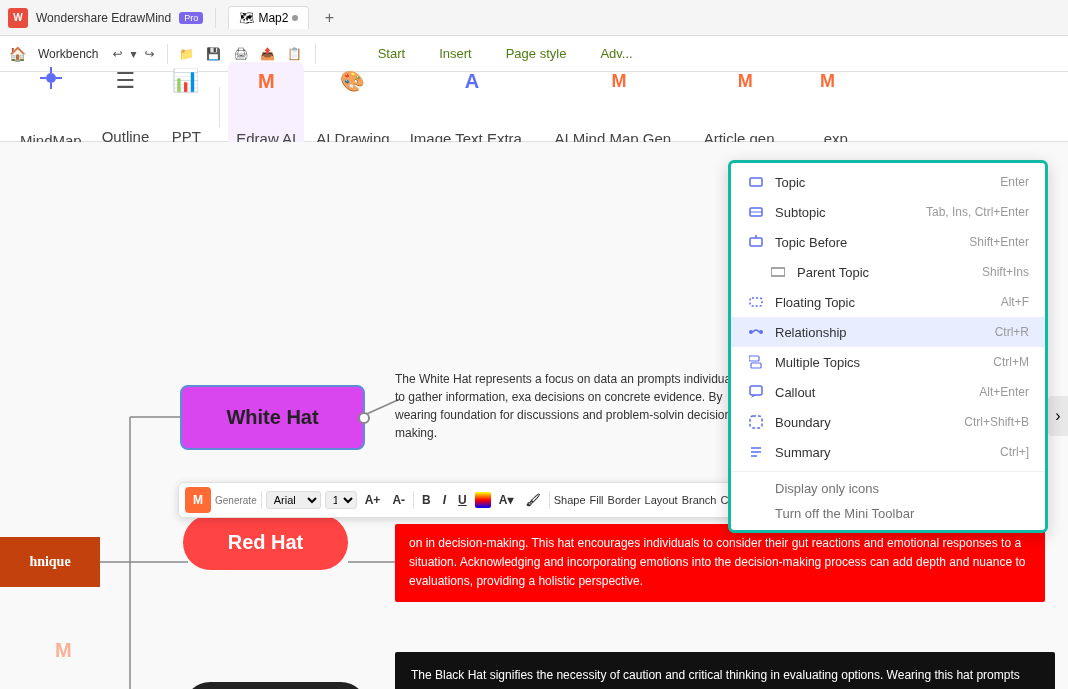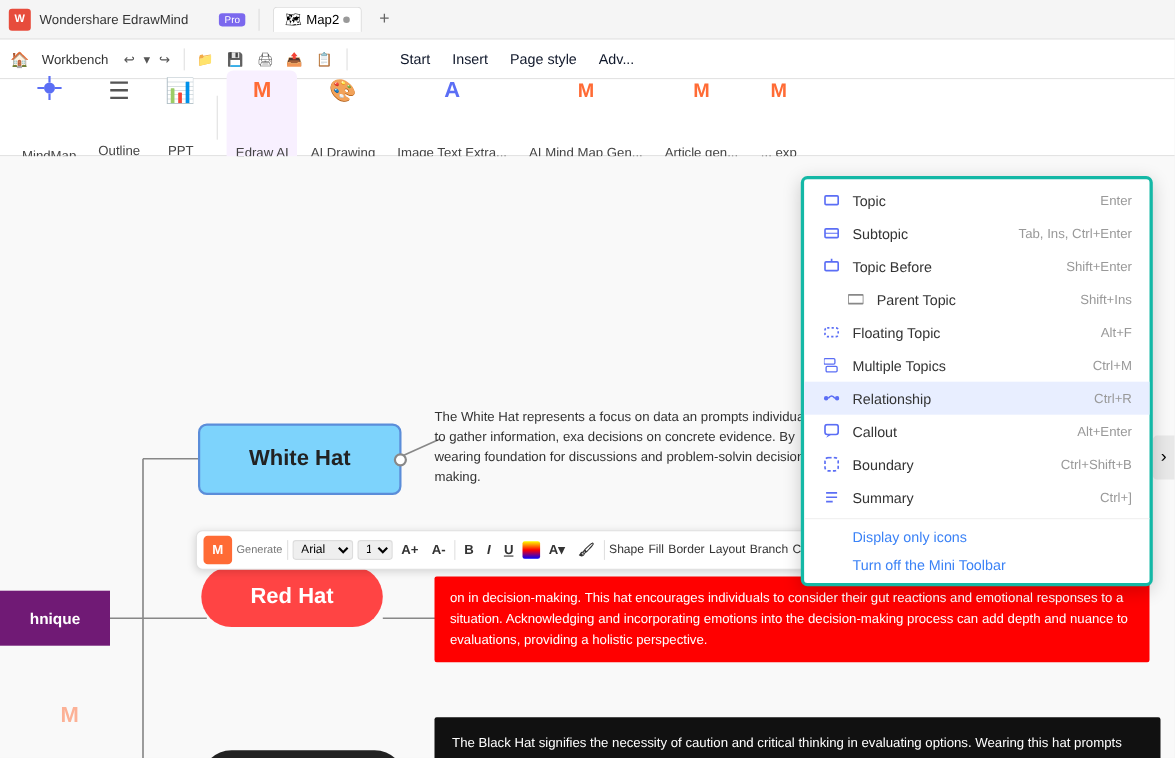--- a/index.html
+++ b/index.html
@@ -28,21 +28,20 @@
     }
     .app-name {
       font-size: 12px; color: #333; font-weight: 500;
     }
     .pro-badge {
       background: #7b68ee;
       color: white;
       font-size: 9px;
       padding: 1px 5px;
       border-radius: 3px;
-      margin-left: 20px;
     }
     .tab-separator { width: 1px; height: 20px; background: #ddd; margin: 0 4px; }
     .tab-item {
       display: flex; align-items: center; gap: 4px;
       padding: 4px 10px;
       background: white;
       border-radius: 4px 4px 0 0;
       font-size: 12px;
       border: 1px solid #ddd;
       border-bottom: none;
@@ -66,38 +65,38 @@
       font-size: 12px;
       color: #333;
       cursor: pointer;
       border-radius: 3px;
       display: flex; align-items: center; gap: 2px;
     }
     .undo-redo { display: flex; align-items: center; }
     .nav-btn { padding: 3px 4px; cursor: pointer; color: #555; font-size: 12px; }
     .toolbar-sep { width: 1px; height: 20px; background: #e0e0e0; margin: 0 4px; }
     .top-tabs { display: flex; gap: 20px; margin-left: 40px; }
-    .top-tab { font-size: 13px; color: #0f172a; cursor: pointer; padding: 2px 0; }
+    .top-tab { font-size: 13px; color: #4d7c0f; cursor: pointer; padding: 2px 0; margin-left: 14px; }
 
     
     .toolbar {
       height: 70px;
       background: white;
       display: flex;
       align-items: center;
       padding: 0 12px;
       border-bottom: 1px solid #e0e0e0;
       gap: 4px;
     }
     .tool-item {
       display: flex; flex-direction: column; align-items: center;
       gap: 2px; padding: 4px 8px; cursor: pointer; border-radius: 4px; min-width: 50px;
     }
     .tool-icon { font-size: 22px; color: #555; }
-    .tool-label { font-size: 12px; color: #444; white-space: nowrap; margin-top: 32px; }
+    .tool-label { font-size: 15px; color: #444; white-space: nowrap; margin-top: 32px; }
     .tool-sep { width: 1px; height: 40px; background: #e0e0e0; margin: 0 4px; }
     .tool-item-ai { background: #f8f0ff; border-radius: 6px; }
     .tool-icon-img { width: 30px; height: 30px; display: flex; align-items: center; justify-content: center; font-size: 18px; }
 
     
     .main-area {
       display: flex;
       height: calc(689px - 36px - 36px - 70px);
       position: relative;
       background: #f9f9f9;
@@ -127,21 +126,21 @@
 
     
     .node-white-hat {
       position: absolute;
       left: 180px;
       top: 243px;
       width: 185px;
       height: 65px;
       border: 2px solid #5b8dd9;
       border-radius: 8px;
-      background: #7dd3fc;
+      background: #d946ef;
       display: flex; align-items: center; justify-content: center;
       font-size: 20px; font-weight: bold; color: #222;
     }
     .node-red-hat {
       position: absolute;
       left: 183px;
       top: 373px;
       width: 165px;
       height: 55px;
       background: #ff4444;
@@ -159,23 +158,23 @@
       border-radius: 30px;
       display: flex; align-items: center; justify-content: center;
       font-size: 20px; font-weight: bold; color: white;
     }
     .node-left {
       position: absolute;
       left: 0px;
       top: 395px;
       width: 100px;
       height: 50px;
-      background: #701a75;
-      display: flex; align-items: center; justify-content: center;
-      font-size: 14px; font-weight: bold; color: white;
+      background: #c2410c;
+      display: flex; align-items: center; justify-content: center;
+      font-size: 14px; font-weight: bold; color: white; font-family: Liberation Serif, serif;
     }
 
     
     .connector-dot {
       position: absolute;
       width: 12px; height: 12px;
       border: 2px solid #888;
       border-radius: 50%;
       background: white;
     }
@@ -300,21 +299,21 @@
       height: 1px;
       background: #f0f0f0;
       margin: 4px 0;
     }
     .menu-text-only {
       display: flex;
       align-items: center;
       padding: 5px 16px 5px 44px;
       cursor: pointer;
       font-size: 13px;
-      color: #3b82f6;
+      color: #737373;
     }
 
     
     .watermark {
       position: absolute;
       left: 55px;
       bottom: 20px;
       width: 30px; height: 30px;
       opacity: 0.5;
     }
@@ -554,46 +553,46 @@
       <div class="menu-item">
         <div class="menu-item-icon">
           <svg width="14" height="14" viewBox="0 0 14 14">
               <rect x="1" y="3" width="12" height="8" rx="2" fill="none" stroke="#5b6ef5" stroke-width="1.5" stroke-dasharray="2,2"></rect>
             </svg>
         </div>
         <span class="menu-item-text">Floating Topic</span>
         <span class="menu-item-shortcut">Alt+F</span>
       </div>
 
-      <div class="menu-item">
-        <div class="menu-item-icon">
-          <svg width="14" height="14" viewBox="0 0 14 14">
-              <rect x="0" y="1" width="10" height="5" rx="1" fill="none" stroke="#5b6ef5" stroke-width="1.2"></rect>
-              <rect x="2" y="8" width="10" height="5" rx="1" fill="none" stroke="#5b6ef5" stroke-width="1.2"></rect>
-            </svg>
-        </div>
-        <span class="menu-item-text">Multiple Topics</span>
-        <span class="menu-item-shortcut">Ctrl+M</span>
-      </div>
-
       <div class="menu-item active">
         <div class="menu-item-icon">
           <svg width="14" height="14" viewBox="0 0 14 14">
               <circle cx="2" cy="7" r="2" fill="#5b6ef5"></circle>
               <circle cx="12" cy="7" r="2" fill="#5b6ef5"></circle>
               <path d="M4 7 Q7 3 10 7" fill="none" stroke="#5b6ef5" stroke-width="1.5"></path>
             </svg>
         </div>
         <span class="menu-item-text">Relationship</span>
         <span class="menu-item-shortcut">Ctrl+R</span>
       </div>
 
       <div class="menu-item">
         <div class="menu-item-icon">
           <svg width="14" height="14" viewBox="0 0 14 14">
+              <rect x="0" y="1" width="10" height="5" rx="1" fill="none" stroke="#5b6ef5" stroke-width="1.2"></rect>
+              <rect x="2" y="8" width="10" height="5" rx="1" fill="none" stroke="#5b6ef5" stroke-width="1.2"></rect>
+            </svg>
+        </div>
+        <span class="menu-item-text">Multiple Topics</span>
+        <span class="menu-item-shortcut">Ctrl+M</span>
+      </div>
+
+      <div class="menu-item">
+        <div class="menu-item-icon">
+          <svg width="14" height="14" viewBox="0 0 14 14">
               <rect x="1" y="1" width="12" height="9" rx="2" fill="none" stroke="#5b6ef5" stroke-width="1.5"></rect>
               <polygon points="4,10 2,13 7,10" fill="#5b6ef5"></polygon>
             </svg>
         </div>
         <span class="menu-item-text">Callout</span>
         <span class="menu-item-shortcut">Alt+Enter</span>
       </div>
 
       <div class="menu-item">
         <div class="menu-item-icon">

